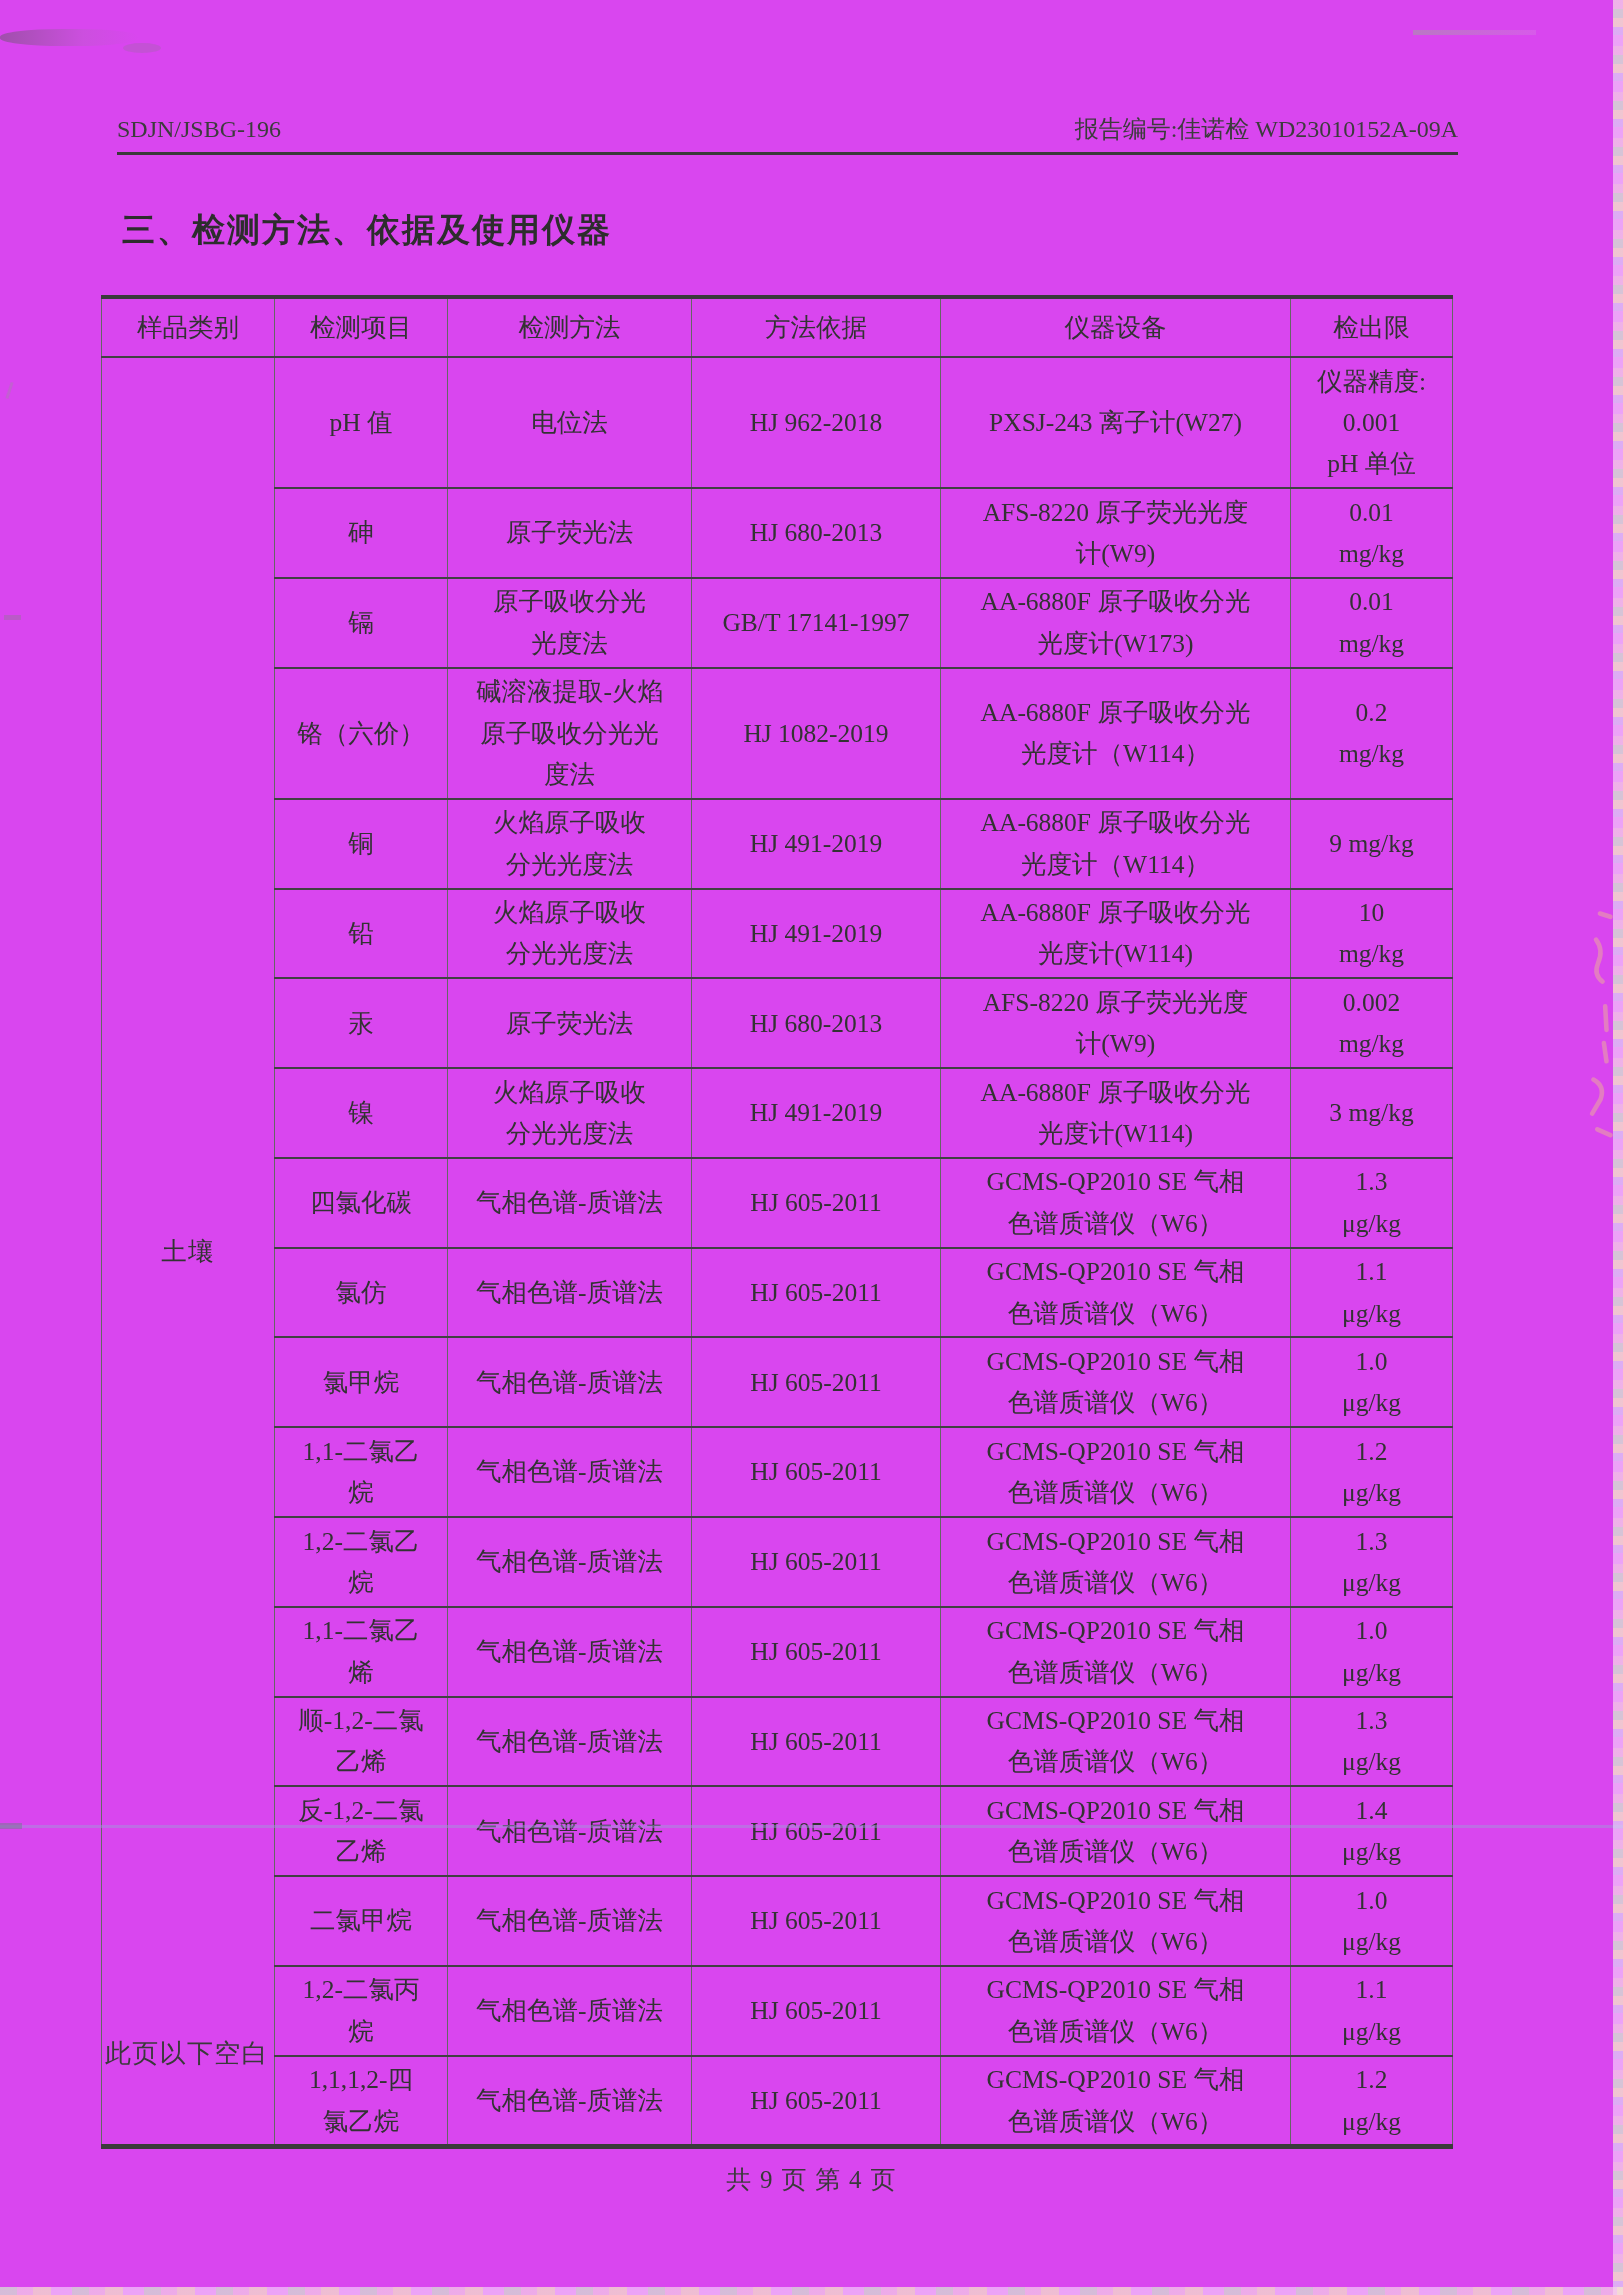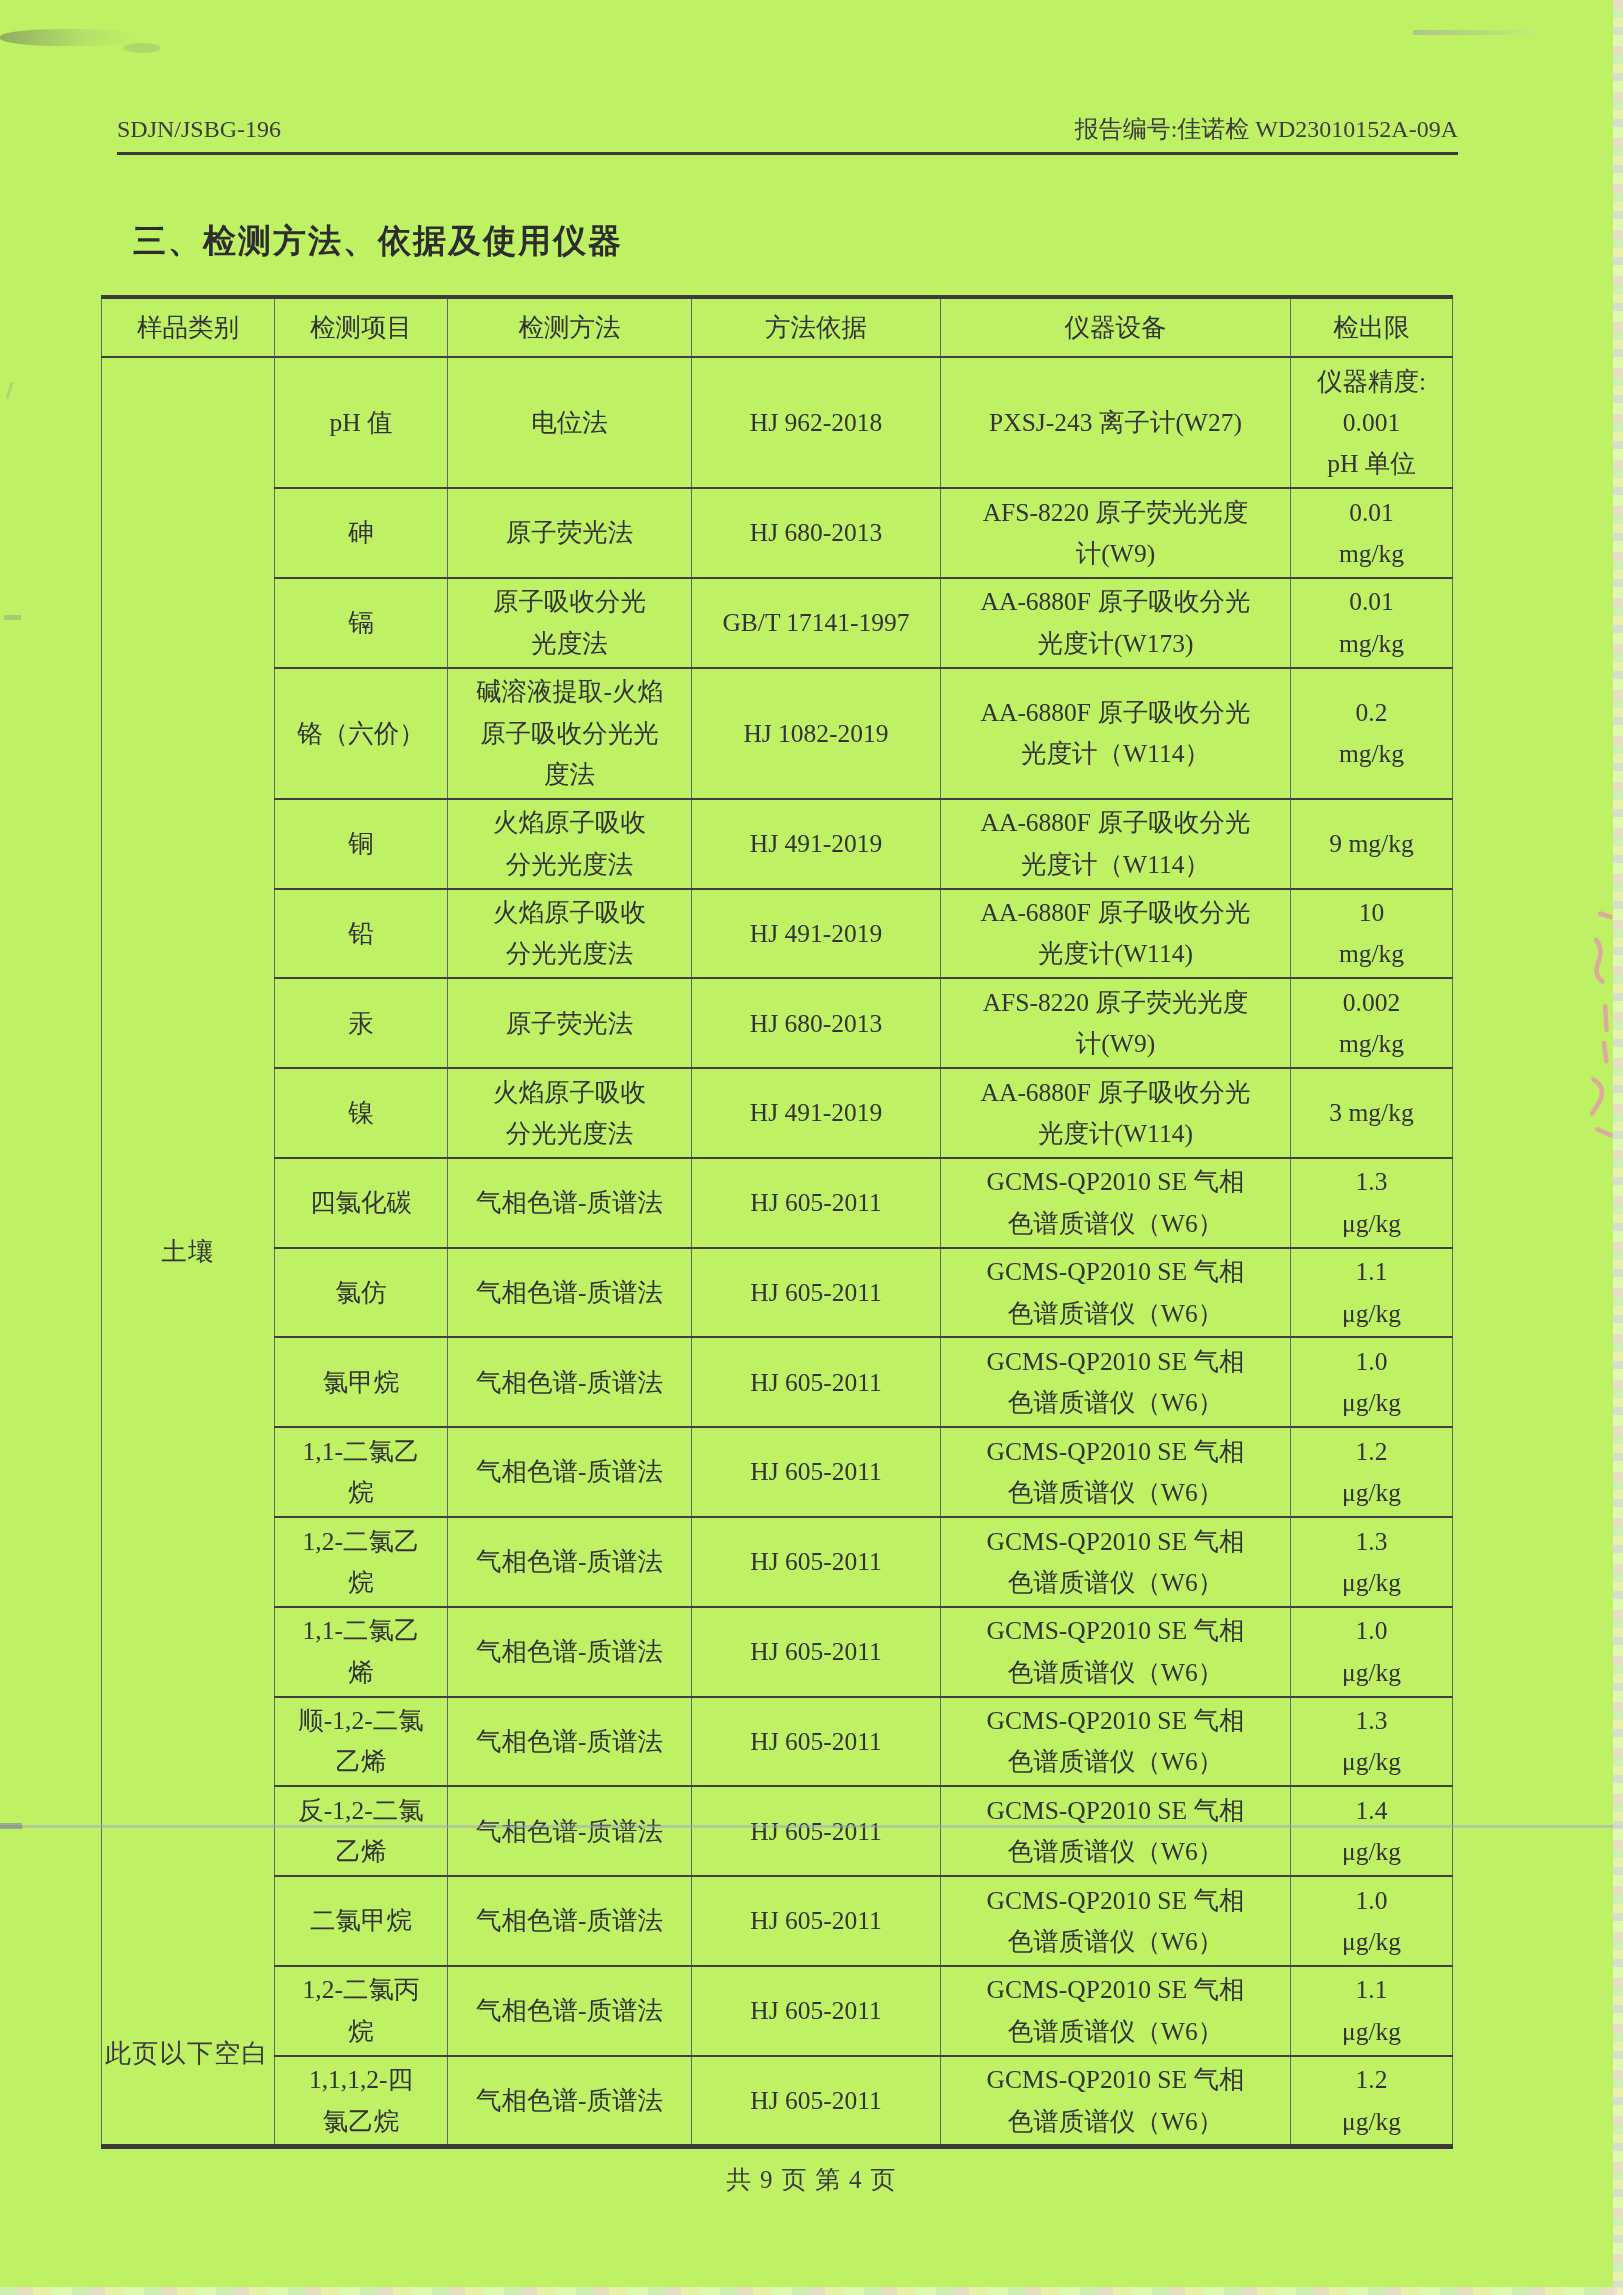--- a/index.html
+++ b/index.html
@@ -1,31 +1,31 @@
 <!DOCTYPE html>
 <html style="font-size:10.5px"><head>
 <meta charset="utf-8">
 <style>
   html,body { margin:0; padding:0; background:#e8e8e8; }
   .page {
     position:relative; width:1623px; height:2295px;
-    background:#bef264; overflow:hidden;
+    background:#d946ef; overflow:hidden;
     font-family:"Liberation Serif","DejaVu Serif",serif;
     color:#333;
   }
   
   .doc-header {
     position:absolute; left:117px; top:113px; width:1341px;
     display:flex; justify-content:space-between; align-items:baseline;
     font-size:24px; color:#3c3c3c;
     border-bottom:3.3px solid #3a3a3a; padding-bottom:6.5px;
   }
   
   .section-title {
-    position:absolute; left:117px; top:203px; margin:16px;
+    position:absolute; left:117px; top:203px; margin:5px;
     font-size:33px; font-weight:700; letter-spacing:2px; color:#2d2d2d;
   }
   
   table.report-table {
     position:absolute; left:101px; top:295px; width:1077px;
     border-collapse:collapse; table-layout:fixed;
     border:1.3px solid #3a3a3a; border-top-width:4.6px; border-bottom-width:5.2px;
   }
   .report-table th, .report-table td {
     border:1.3px solid #666; border-top-width:2px; border-bottom-width:2px;

